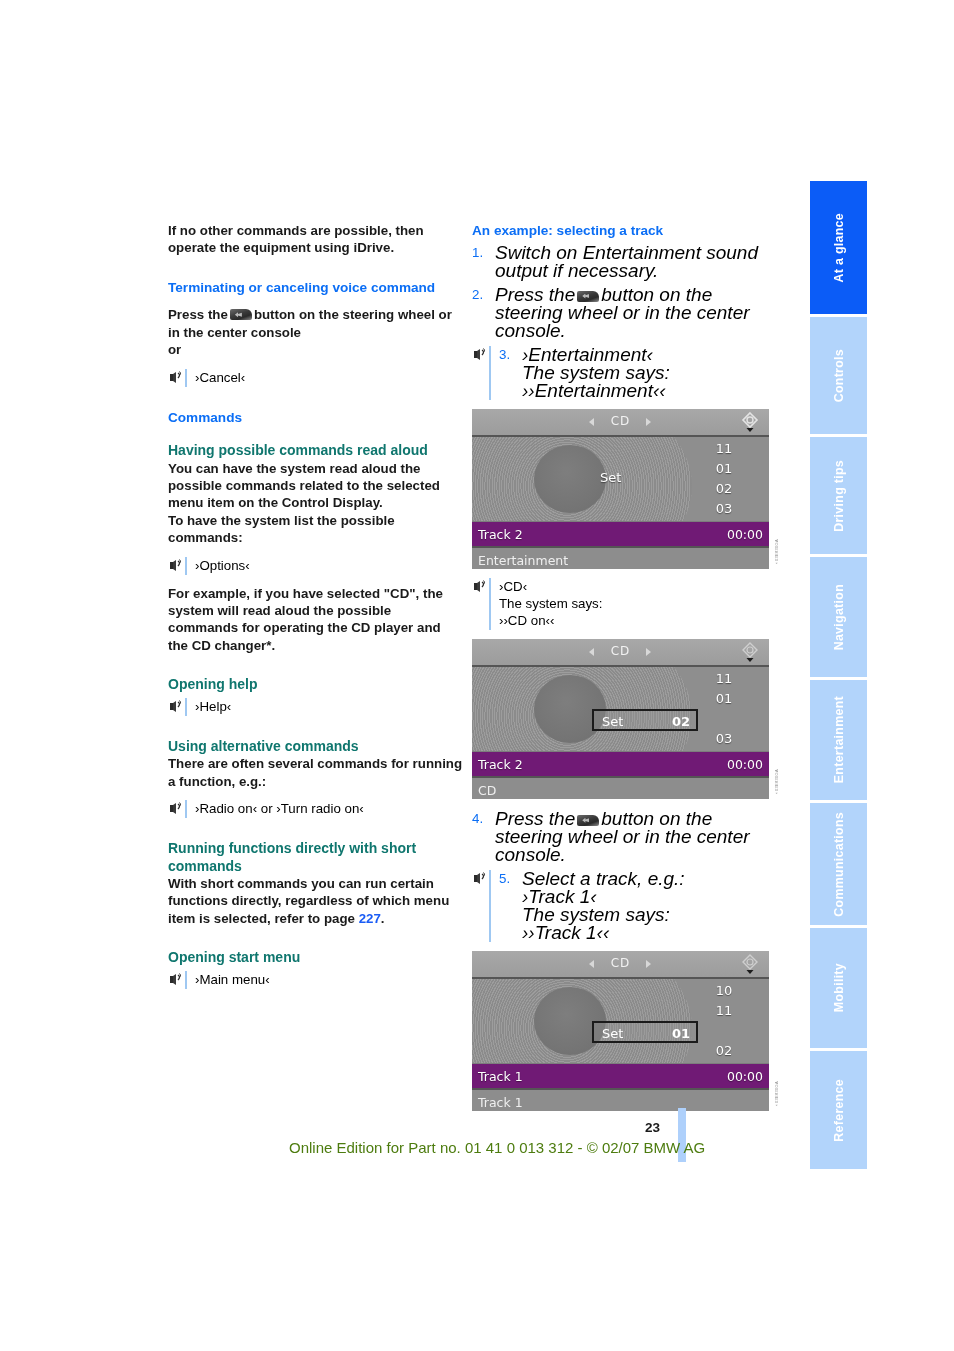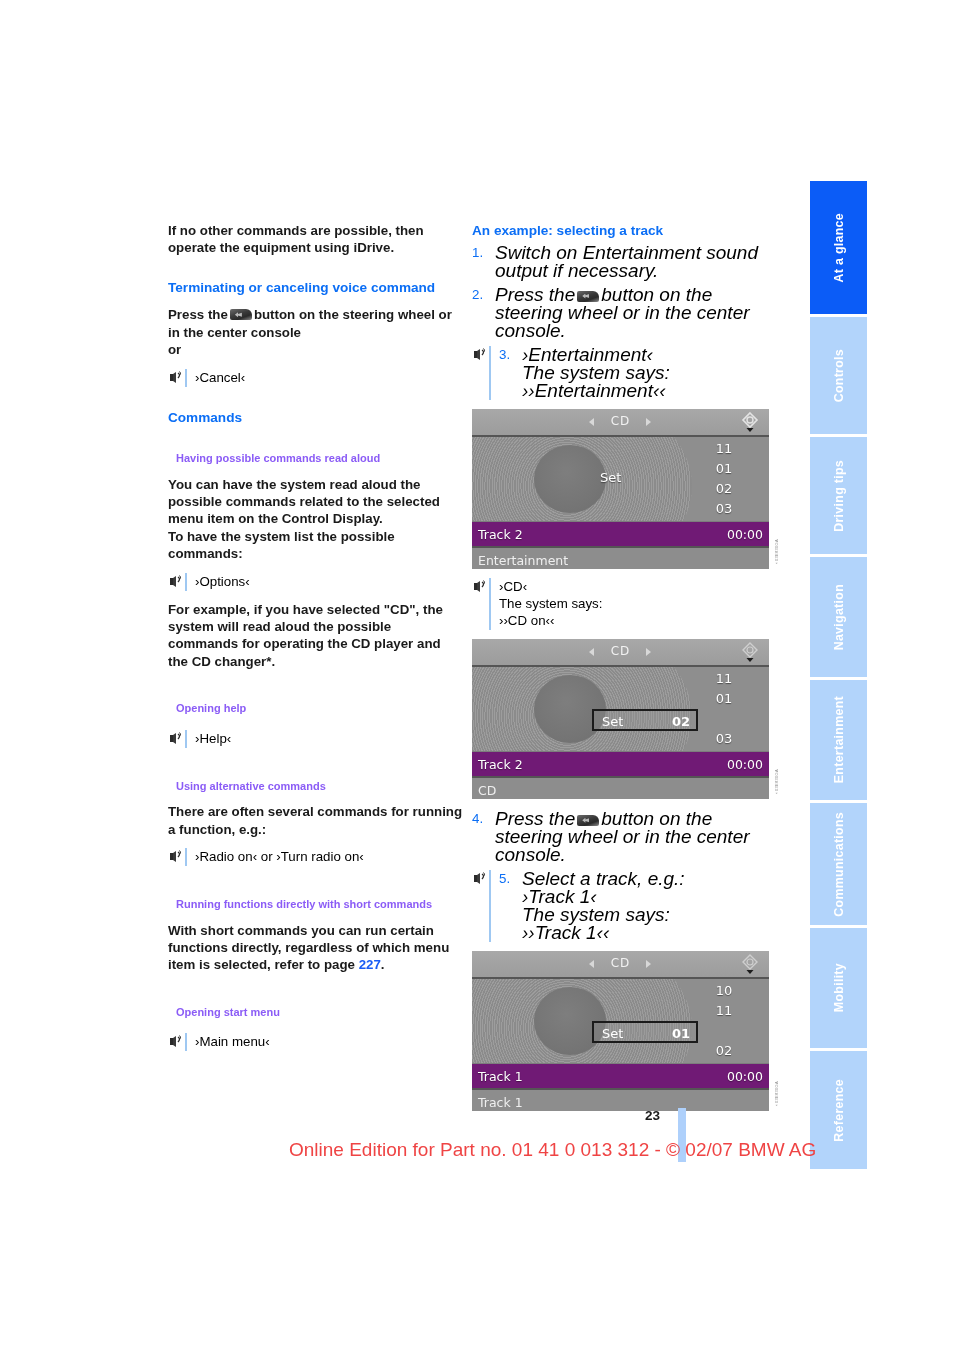--- a/index.html
+++ b/index.html
@@ -46,25 +46,25 @@
   .gap-lg { height: 22px; }
 
   h2.head-blue {
     margin: 0;
     font-size: 13.6px;
     line-height: 17.5px;
     font-weight: bold;
     color: #0b6ef5;
   }
   h3.head-lightblue {
-    margin: 8px;
-    font-size: 11px;
+    margin: 0;
+    font-size: 14px;
     line-height: 17.5px;
     font-weight: bold;
-    color: #8b5cf6;
+    color: #0f766e;
   }
 
   .pageref {
     color: #1a5cf5;
   }
 
   
   .voice-line {
     position: relative;
     display: flex;
@@ -320,41 +320,41 @@
   
   #footer {
     position: absolute;
     left: 0;
     top: 1108px;
     width: 954px;
   }
   #page-number {
     position: absolute;
     left: 612px;
-    top: 0;
+    top: 12px;
     width: 48px;
     text-align: right;
     font-size: 13.5px;
     font-weight: bold;
     color: #1a1a1a;
   }
   #footer-rule {
     position: absolute;
     left: 678px;
     top: 0px;
     width: 8px;
     height: 54px;
     background: #aed0fb;
   }
   #footer-text {
     position: absolute;
     left: 289px;
     top: 31px;
-    font-size: 19px;
-    color: #ef4444;
+    font-size: 15px;
+    color: #4d7c0f;
   }
 </style>
 </head>
 <body>
 
 <div id="page">
 
   <div class="column" id="col-left">
 
     <p class="body-text">If no other commands are possible, then operate the equipment using iDrive.</p>

